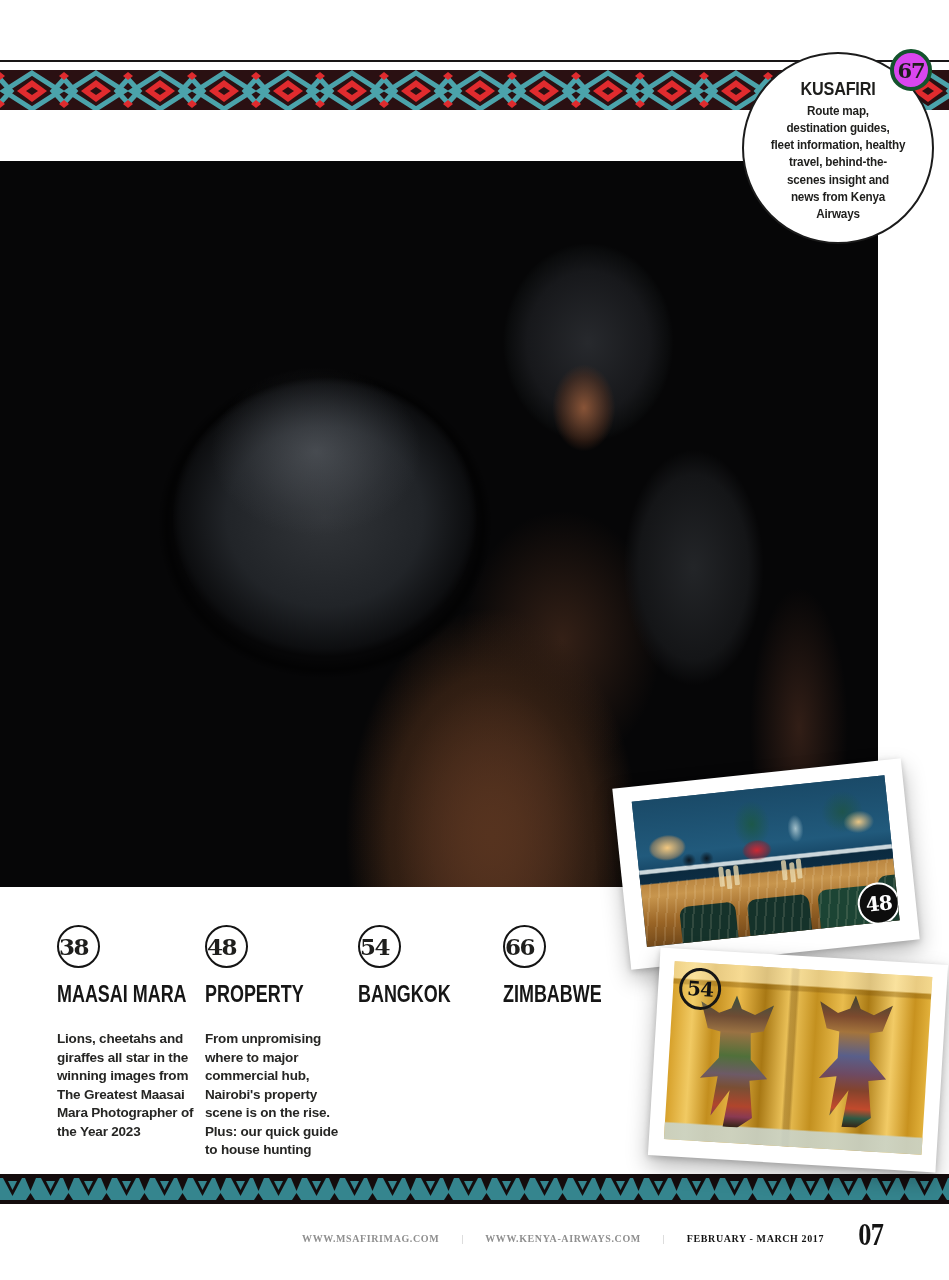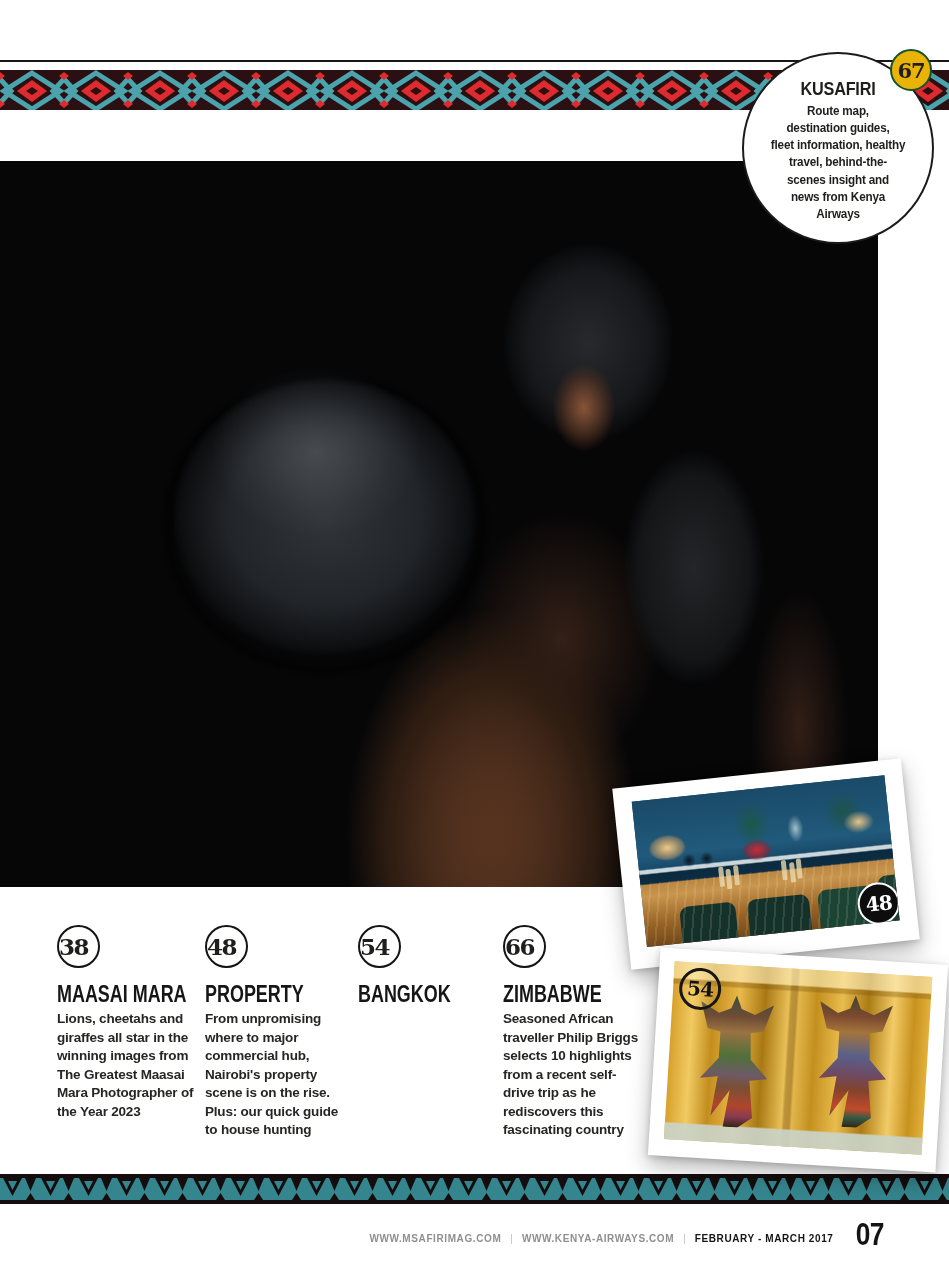--- a/index.html
+++ b/index.html
@@ -26,21 +26,21 @@
     z-index:30; text-align:center;
   }
   .bubble-inner {
     padding-top:25px;
     transform:scaleX(.9); transform-origin:50% 0;
   }
   .bubble-title { font-size:18px; font-weight:bold; letter-spacing:-.2px; margin-bottom:2px; }
   .bubble-line { font-size:13px; font-weight:bold; line-height:1.32; letter-spacing:-.2px; }
   .badge-67 {
     position:absolute; top:-5px; right:0px; width:42px; height:42px;
-    background:#eab308; border:2px solid #14532d; border-radius:50%;
+    background:#d946ef; border:4px solid #14532d; border-radius:50%;
     display:flex; align-items:center; justify-content:center;
     font-family:"DejaVu Serif", serif; font-weight:bold; font-size:21px; letter-spacing:-1px;
   }
 
   
   .boxer-photo {
     position:absolute; left:0; top:161px; width:878px; height:726px; z-index:1;
     background-color:#060607;
     background-image:
       radial-gradient(ellipse 150px 120px at 36% 40%, rgba(112,117,124,.45), rgba(70,74,80,.22) 50%, rgba(0,0,0,0) 70%),
@@ -123,28 +123,28 @@
     width:43px; height:43px; border:2.5px solid #141414; border-radius:50%;
     display:flex; align-items:center; justify-content:flex-start;
     font-family:"DejaVu Serif", serif; font-weight:bold; font-size:23px; letter-spacing:-1.5px;
     background:#ffffff;
   }
   .toc-title {
     margin-top:13px; font-size:23px; font-weight:bold; letter-spacing:0;
     white-space:nowrap; transform:scaleX(.78); transform-origin:0 50%; color:#161616;
   }
   .toc-desc {
-    margin-top:2px; font-size:13.5px; font-weight:bold; line-height:18.5px;
+    margin-top:22px; font-size:13.5px; font-weight:bold; line-height:18.5px;
     letter-spacing:-.2px; color:#262624;
   }
 
   
   .footer {
     position:absolute; top:1222px; right:66px; z-index:6;
-    display:flex; align-items:flex-end; gap:9px; white-space:nowrap;
+    display:flex; align-items:flex-end; gap:22px; white-space:nowrap;font-family:Liberation Serif, serif;
   }
   .footer .small { font-size:10px; letter-spacing:.6px; color:#8f8f8f; font-weight:bold; padding-bottom:4px; }
   .footer .sep { color:#c0c0c0; font-size:10px; padding-bottom:4px; }
   .footer .issue { color:#141414; }
   .footer .small.issue { color:#141414; }
   .page-number {
     font-size:31px; font-weight:bold; color:#141414; line-height:.85;
     transform:scaleX(.85); transform-origin:100% 100%; margin-left:8px; letter-spacing:-1px;
   }
 </style>
@@ -238,21 +238,20 @@
     <span>54</span>
   </div>
   <div class="toc-title">BANGKOK</div>
 </div>
 
 <div class="toc-col c4">
   <div class="num-circle">
     <span>66</span>
   </div>
   <div class="toc-title">ZIMBABWE</div>
-  <div class="toc-desc">Seasoned African traveller Philip Briggs selects 10 highlights from a recent self-drive trip as he rediscovers this fascinating country</div>
 </div>
 
 <svg class="border-bottom-svg" width="949" height="30" xmlns="http://www.w3.org/2000/svg">
   <defs>
     <pattern id="tribBot" width="38" height="30" patternUnits="userSpaceOnUse">
       <rect width="38" height="30" fill="#35858e"></rect>
       <rect width="38" height="4" y="0" fill="#140c0d"></rect>
       <rect width="38" height="4" y="26" fill="#140c0d"></rect>
       <polygon points="3,4 22,4 12.5,22" fill="#140c0d"></polygon>
       <polygon points="8,7 17,7 12.5,16" fill="#35858e"></polygon>

